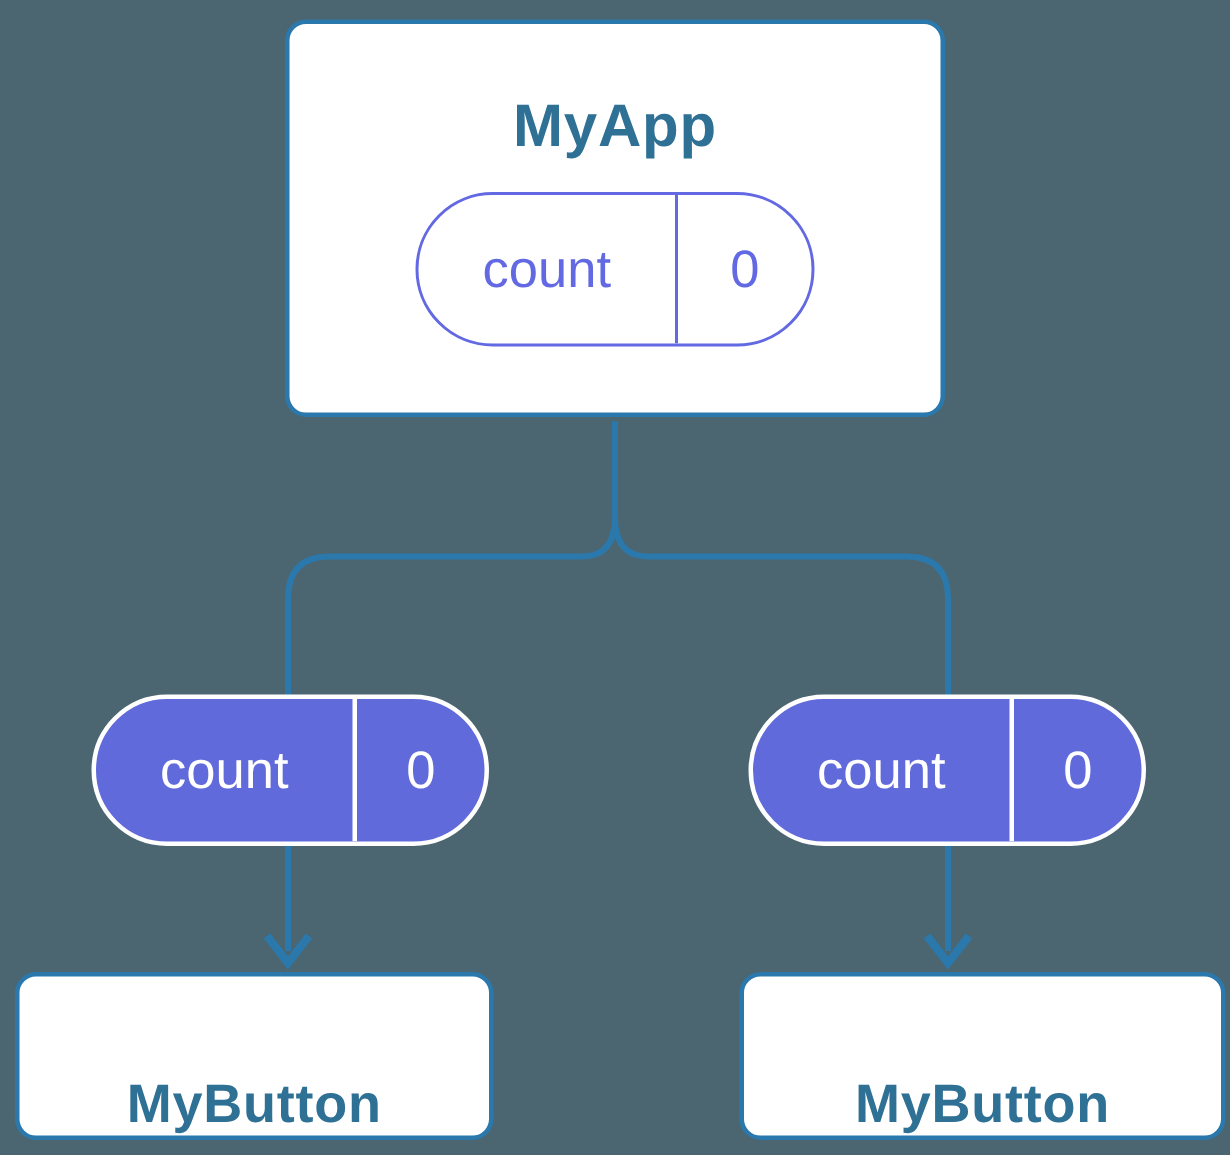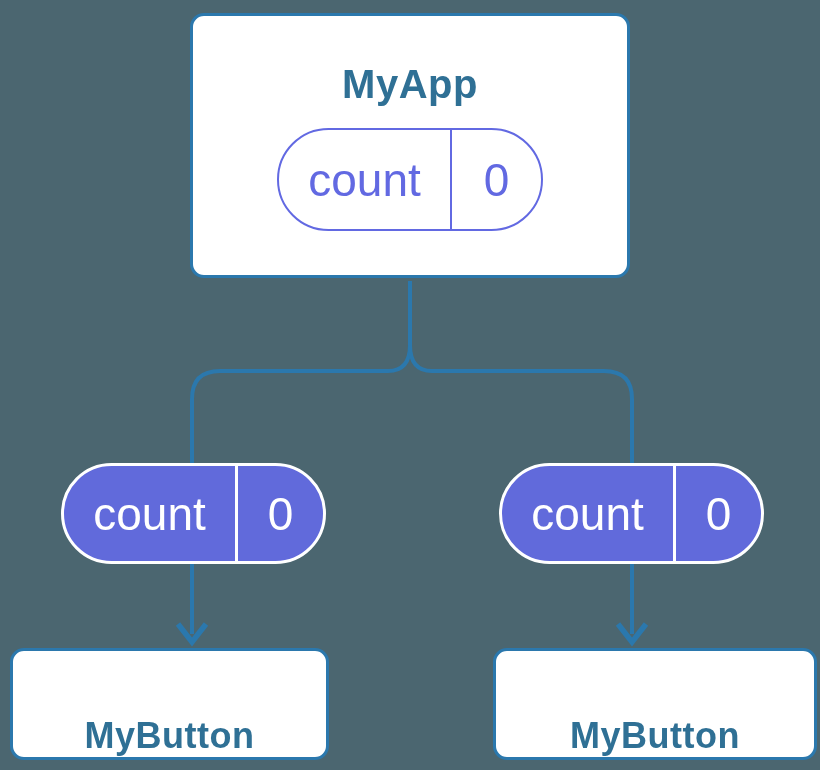--- a/index.html
+++ b/index.html
@@ -70,21 +70,21 @@
     border: 3px solid #FFFFFF;
     color: #FFFFFF;
   }
   .pill-left  { left: 61px; }
   .pill-right { left: 499px; }
 
   .pill-label, .pill-value {
     display: flex;
     align-items: center;
     justify-content: center;
-    font-size: 46px;
+    font-size: 35px;
     white-space: nowrap;
   }
   .pill-label { width: 171px; }
   .pill-value { flex: 1; }
   .pill-divider { width: 0; }
   .outline-pill .pill-divider { border-left: 2.5px solid #6269E2; }
   .solid-pill   .pill-divider { border-left: 3px solid #FFFFFF; }
 </style>
 </head>
 <body>

